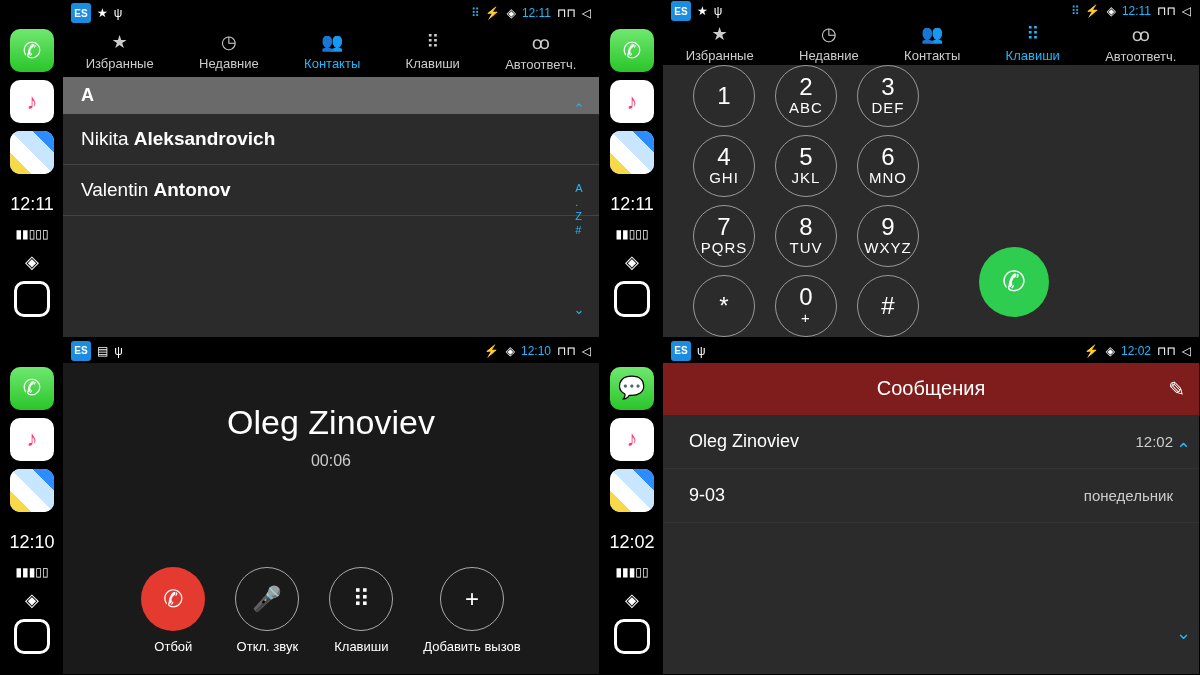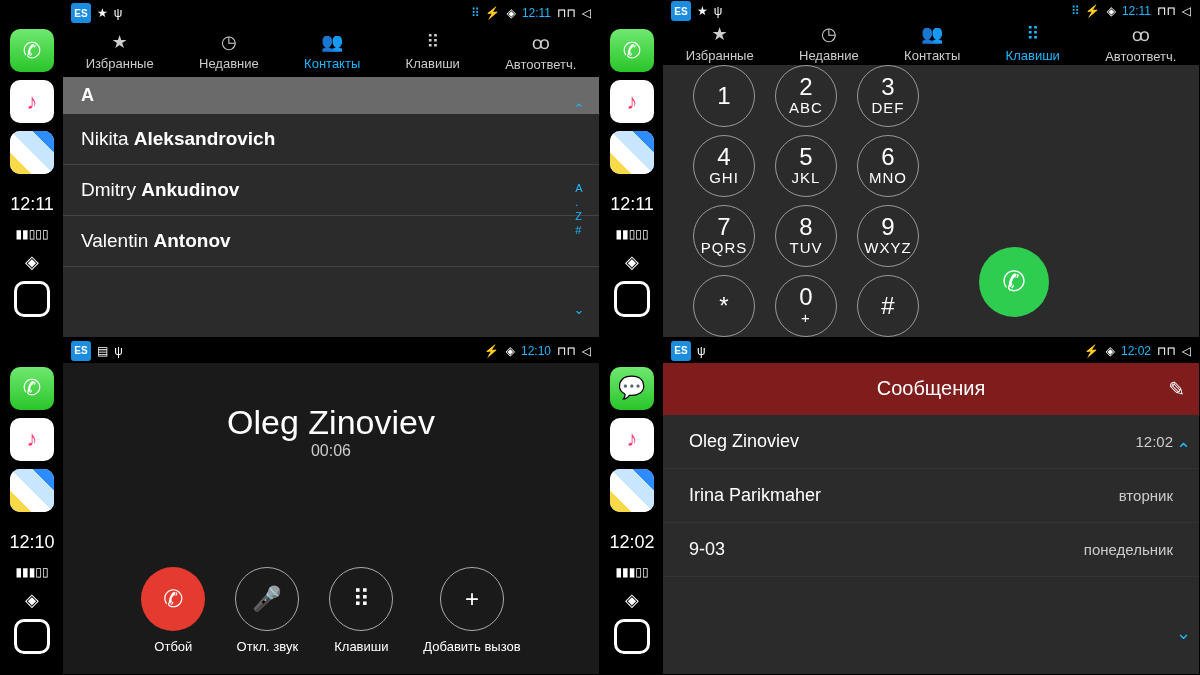--- a/index.html
+++ b/index.html
@@ -28,21 +28,21 @@
 .contact{color:#fff;padding:14px 18px;font-size:19px;border-bottom:1px solid #444}
 .contact b{font-weight:700}
 .scroll-ind{position:absolute;right:8px;top:100px;bottom:20px;width:24px;display:flex;flex-direction:column;align-items:center;justify-content:space-between;color:#1eb8ff;font-size:13px}
 .padgrid{display:grid;grid-template-columns:repeat(3,62px);grid-template-rows:repeat(4,62px);gap:8px 20px}
 .key{border:1px solid #999;border-radius:50%;display:flex;flex-direction:column;align-items:center;justify-content:center;color:#fff;cursor:pointer}
 .key-num{font-size:24px;line-height:1}
 .key-sub{font-size:15px;letter-spacing:1px}
 .call-btn{width:70px;height:70px;border-radius:50%;background:#2ecc4f;display:flex;align-items:center;justify-content:center;color:#fff;font-size:28px;margin-top:auto;margin-bottom:20px;align-self:flex-end;margin-right:20px}
 .incall{flex:1;display:flex;flex-direction:column;align-items:center;color:#fff}
 .incall-name{font-size:34px;margin-top:40px;font-weight:300}
-.incall-time{font-size:16px;color:#ccc}
+.incall-time{font-size:16px;margin-top:10px;color:#ccc}
 .incall-actions{margin-top:auto;margin-bottom:20px;display:flex;gap:30px}
 .act{display:flex;flex-direction:column;align-items:center;gap:8px;font-size:13px}
 .act-btn{width:64px;height:64px;border-radius:50%;border:1.5px solid #aaa;display:flex;align-items:center;justify-content:center;font-size:24px;color:#fff}
 .act-btn.red{background:#e53a2f;border:none}
 .msg-hdr{height:52px;background:#7f1d1d;color:#fff;display:flex;align-items:center;justify-content:center;font-size:20px;position:relative}
 .compose{position:absolute;right:14px;font-size:20px;color:#fff}
 .msg-row{display:flex;justify-content:space-between;align-items:center;padding:16px 26px;color:#fff;font-size:18px;border-bottom:1px solid #333}
 .msg-time{color:#ccc;font-size:15px}
 .msg-scroll{position:absolute;right:8px;top:100px;color:#1eb8ff;font-size:18px}
 .msg-scroll2{position:absolute;right:8px;bottom:30px;color:#1eb8ff;font-size:18px}
@@ -92,21 +92,20 @@
           <span class="tab-icon">⠿</span>
           <span>Клавиши</span>
         </div>
       <div class="tab">
           <span class="tab-icon">ꝏ</span>
           <span>Автоответч.</span>
         </div>
     </div>
     <div class="section-hdr">A</div>
     <div class="contact"><span>Nikita</span> <b>Aleksandrovich</b></div>
-    <div class="contact"><span>Dmitry</span> <b>Ankudinov</b></div>
     <div class="contact"><span>Valentin</span> <b>Antonov</b></div>
     <div class="scroll-ind">
       <span>⌃</span>
       <div style="display:flex;flex-direction:column;gap:2px;font-size:11px">
         <span>A</span>
         <span>.</span>
         <span>Z</span>
         <span>#</span>
       </div>
       <span>⌄</span>
@@ -285,23 +284,19 @@
     </div>
     <div class="msg-hdr">
       <span>Сообщения</span>
       <span class="compose">✎</span>
     </div>
     <div class="msg-row">
         <span>Oleg Zinoviev</span>
         <span class="msg-time">12:02</span>
       </div>
     <div class="msg-row">
-        <span>Irina Parikmaher</span>
-        <span class="msg-time">вторник</span>
-      </div>
-    <div class="msg-row">
         <span>9-03</span>
         <span class="msg-time">понедельник</span>
       </div>
     <div class="msg-scroll">⌃</div>
     <div class="msg-scroll2">⌄</div>
   </div>
 </div>
 
 </body></html>

